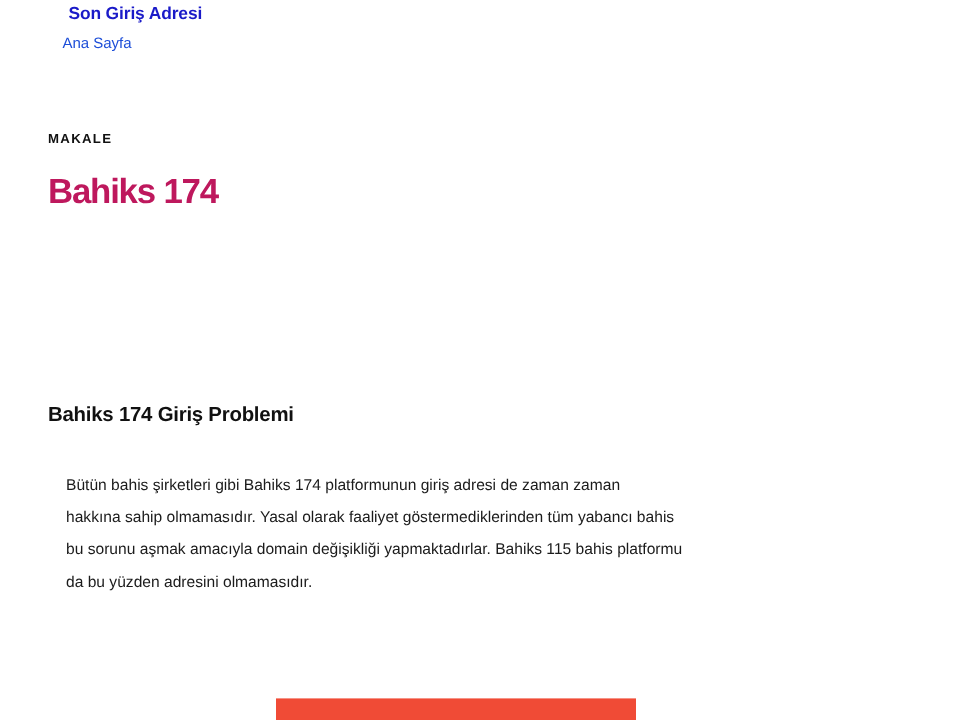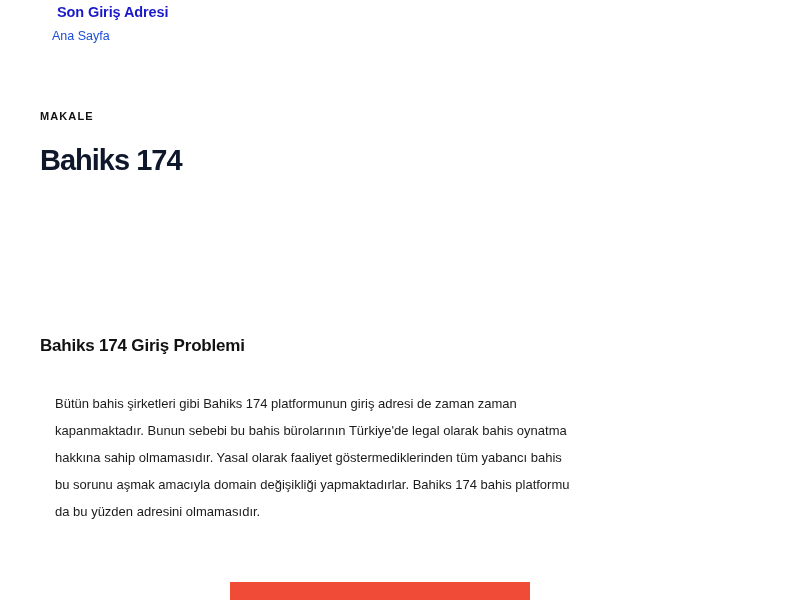--- a/index.html
+++ b/index.html
@@ -47,21 +47,21 @@
     text-decoration: none;
   }
   .post-title {
     position: absolute;
     left: 40px;
     top: 141px;
     margin: 0;
     font-size: 29px;
     font-weight: 700;
     letter-spacing: -1px;
-    color: #0f172a;
+    color: #be185d;
     line-height: 38px;
   }
 
   .section-heading {
     position: absolute;
     left: 40px;
     top: 331px;
     margin: 0;
     font-size: 17px;
     font-weight: 700;
@@ -104,22 +104,21 @@
   </header>
 
   <main>
     <a class="category" href="#">MAKALE</a>
     <h1 class="post-title">Bahiks 174</h1>
 
     <h2 class="section-heading">Bahiks 174 Giriş Problemi</h2>
 
     <p class="body-text">
       <span>Bütün bahis şirketleri gibi Bahiks 174 platformunun giriş adresi de zaman zaman</span>
-      <span>kapanmaktadır. Bunun sebebi bu bahis bürolarının Türkiye'de legal olarak bahis oynatma</span>
       <span>hakkına sahip olmamasıdır. Yasal olarak faaliyet göstermediklerinden tüm yabancı bahis</span>
-      <span>bu sorunu aşmak amacıyla domain değişikliği yapmaktadırlar. Bahiks 174 bahis platformu</span>
+      <span>bu sorunu aşmak amacıyla domain değişikliği yapmaktadırlar. Bahiks 115 bahis platformu</span>
       <span>da bu yüzden adresini olmamasıdır.</span>
     </p>
 
     <button class="cta-bar"></button>
   </main>
 
 </div>
 
 </body></html>

